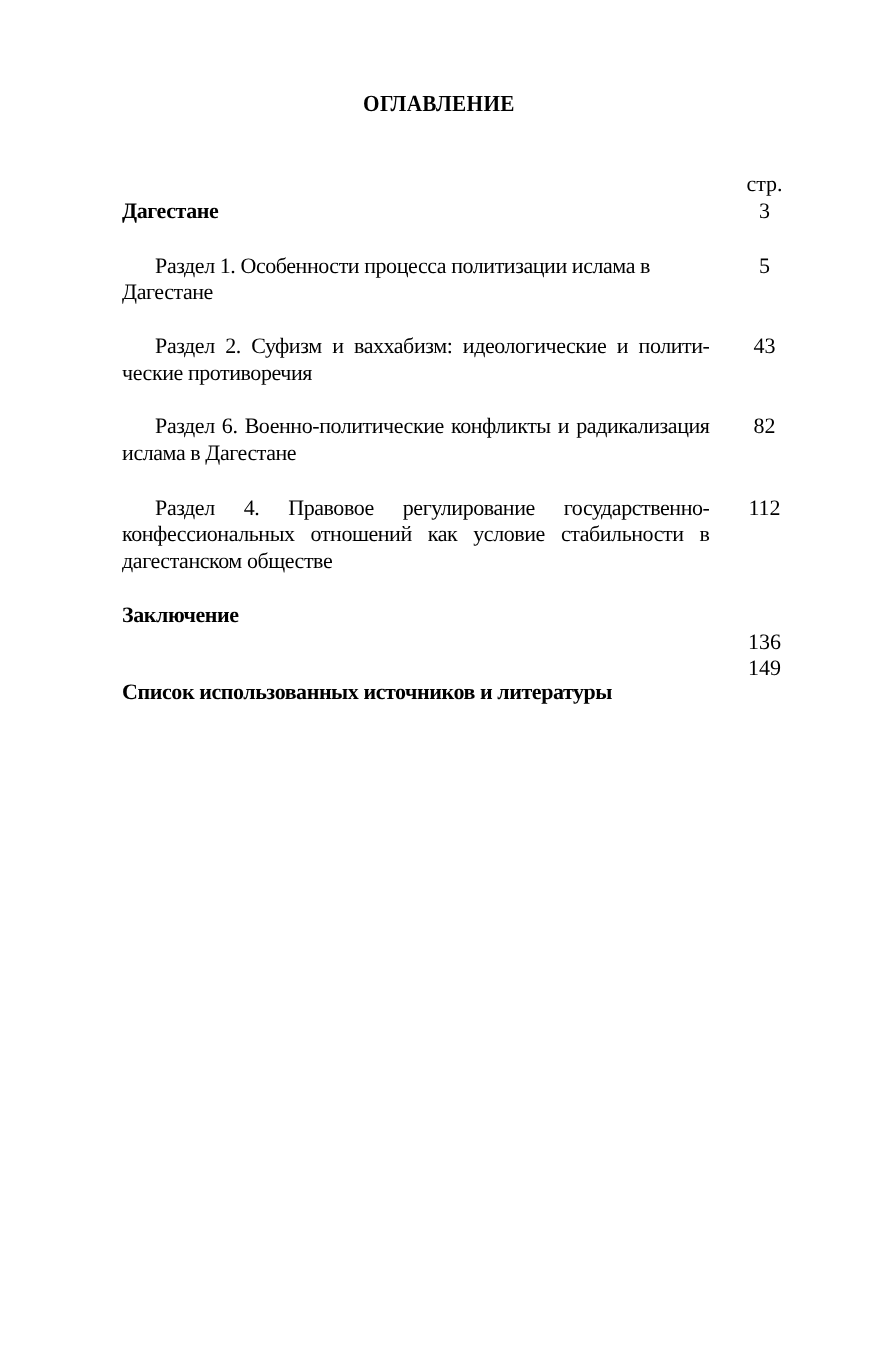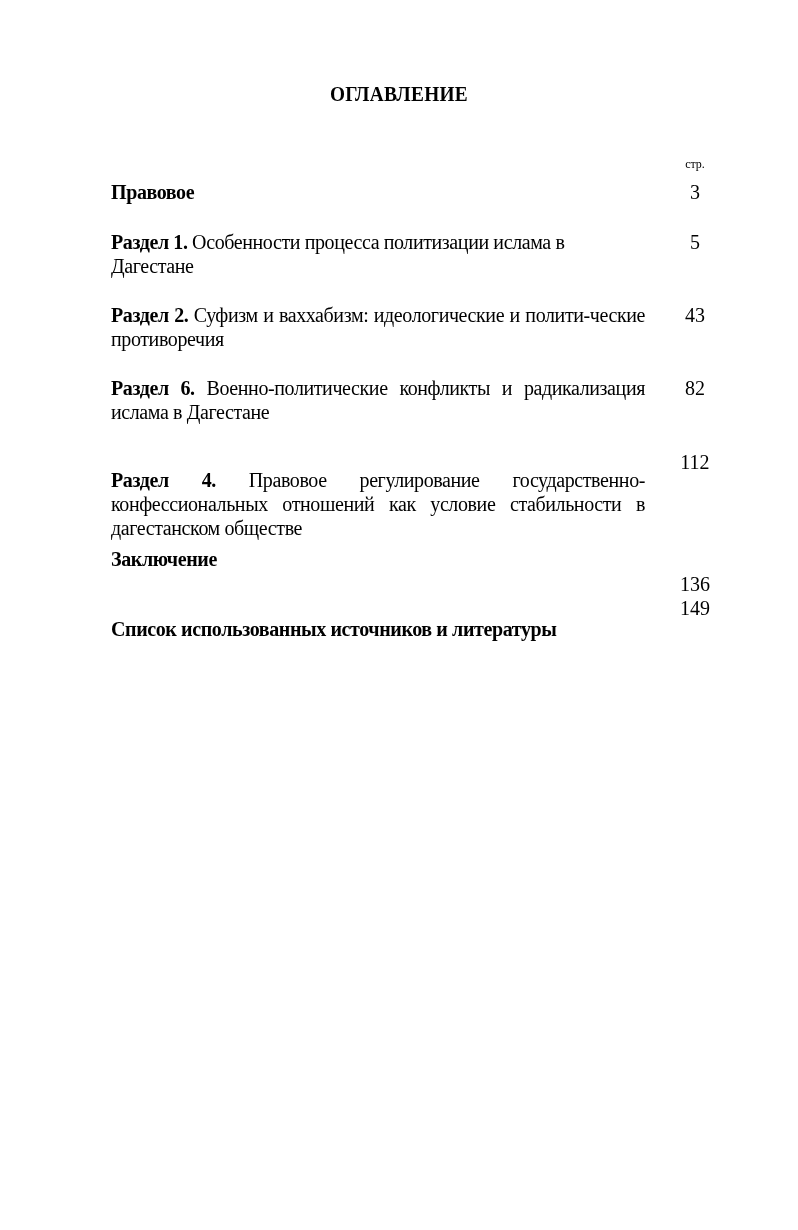--- a/index.html
+++ b/index.html
@@ -1,55 +1,55 @@
 <!DOCTYPE html>
 <html><head>
 <meta charset="utf-8">
 <style>
   html, body { margin: 0; padding: 0; background: #ffffff; }
   body { width: 798px; height: 1230px; position: relative; overflow: hidden;
          font-family: "Liberation Serif", "DejaVu Serif", serif; color: #000; }
   .title { position: absolute; left: 0; width: 798px; top: 82px; text-align: center;
            font-weight: bold; font-size: 21px; letter-spacing: 0.3px;
            transform: scaleX(0.92); }
-  .str-label { position: absolute; left: 675px; top: 157px; width: 40px; text-align: center; font-size: 12px; }
+  .str-label { position: absolute; left: 675px; top: 157px; width: 40px; text-align: center; font-size: 20px; }
   .entry { position: absolute; left: 111px; width: 534px; font-size: 20px; line-height: 24px; }
-  .entry .num { font-weight: bold; }
+  .entry .num { font-weight: normal; margin-left: 30px; }
   .entry.bold { font-weight: bold; }
   .page { position: absolute; left: 665px; width: 60px; text-align: center; font-size: 20px; line-height: 24px; }
   .just { text-align: justify; text-align-last: left; }
   .tight { letter-spacing: -0.4px; }
 </style>
 </head>
 <body>
 
 <div class="title">ОГЛАВЛЕНИЕ</div>
 <div class="str-label">стр.</div>
 
 <div class="entry bold tight" style="top:180px;">
-  <span>Правовое</span>
+  <span>Дагестане</span>
 </div>
 <div class="page" style="top:180px;">3</div>
 
 <div class="entry tight" style="top:230px; width:480px;">
   <span class="num">Раздел 1.</span><span> Особенности процесса политизации  ислама  в Дагестане</span>
 </div>
 <div class="page" style="top:230px;">5</div>
 
 <div class="entry just tight" style="top:303px;">
   <span class="num">Раздел 2.</span><span> Суфизм и ваххабизм: идеологические и полити-ческие противоречия</span>
 </div>
 <div class="page" style="top:303px;">43</div>
 
 <div class="entry just tight" style="top:376px;">
   <span class="num">Раздел 6.</span><span> Военно-политические конфликты и радикализация ислама в Дагестане</span>
 </div>
 <div class="page" style="top:376px;">82</div>
 
-<div class="entry just tight" style="top:468px;">
+<div class="entry just tight" style="top:450px;">
   <span class="num">Раздел 4.</span><span> Правовое регулирование государственно-конфессиональных отношений как условие  стабильности в дагестанском обществе</span>
 </div>
 <div class="page" style="top:450px;font-family:Liberation Serif, serif;">112</div>
 
 <div class="entry bold tight" style="top:547px;">
   <span>Заключение</span>
 </div>
 <div class="page" style="top:572px;">136</div>
 
 <div class="entry bold tight" style="top:617px;">

